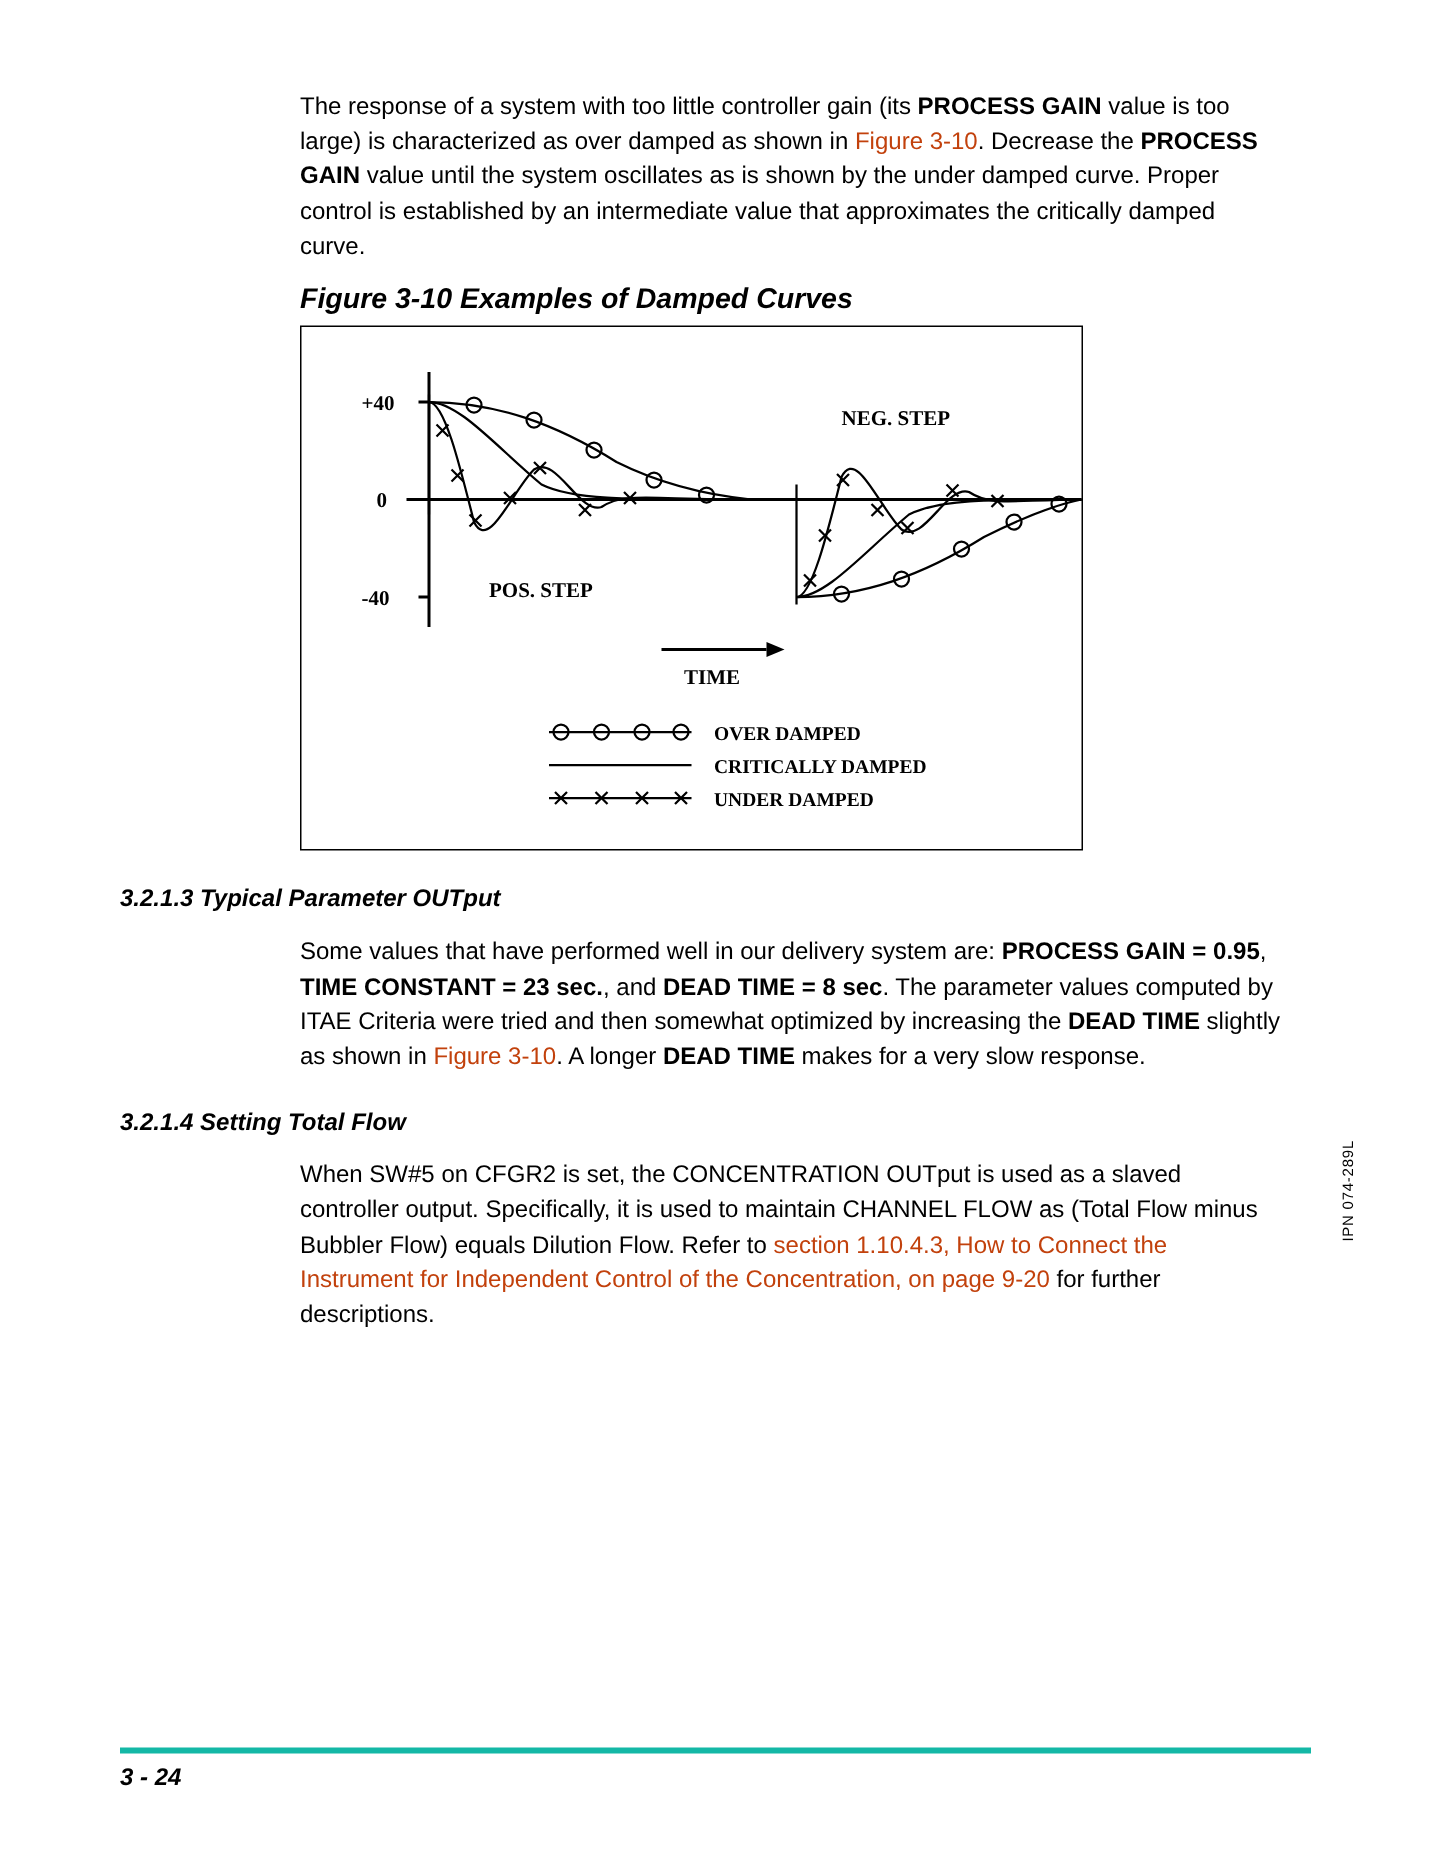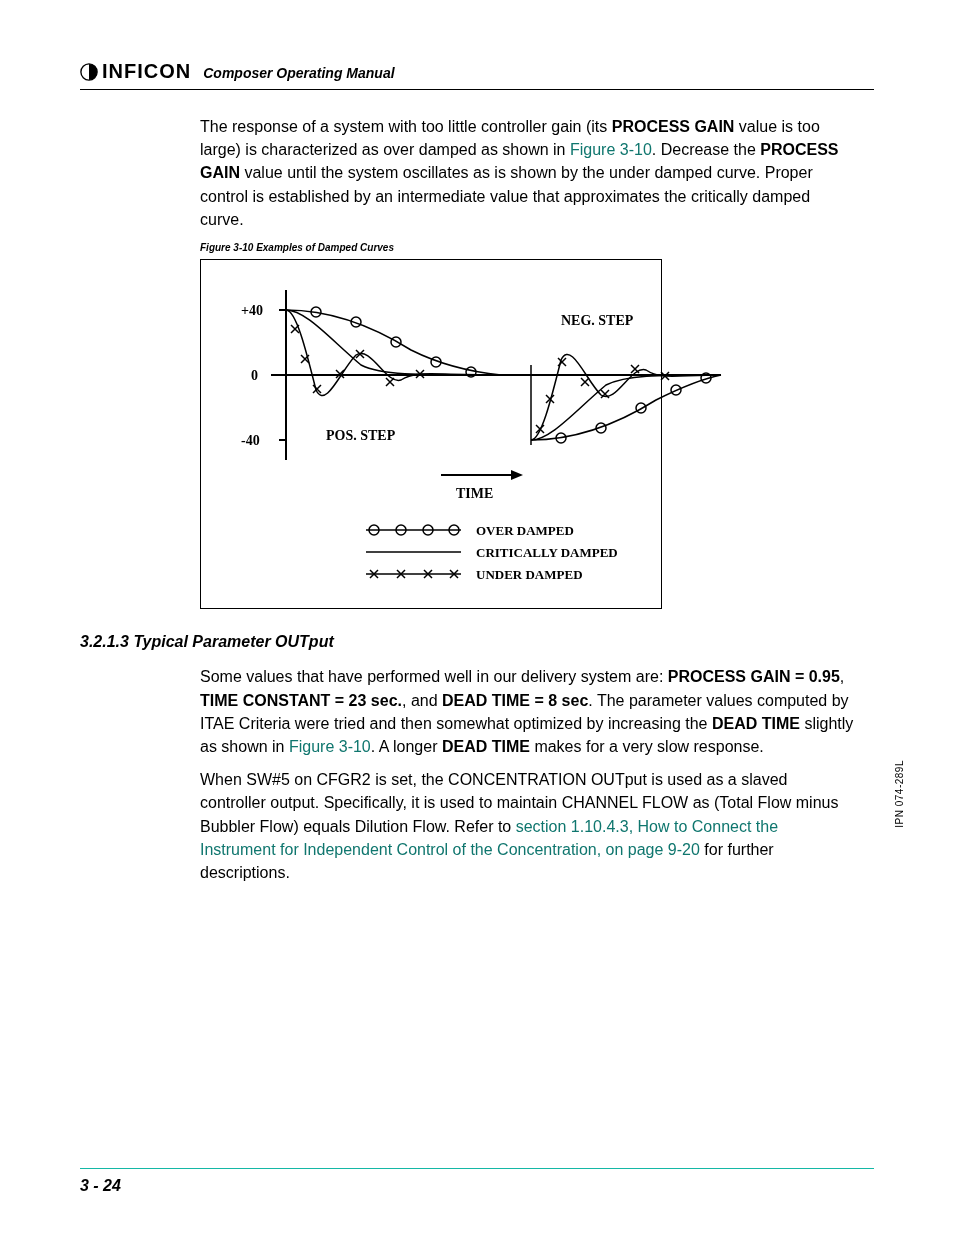--- a/index.html
+++ b/index.html
@@ -47,50 +47,50 @@
   .body-indent {
     margin-left: 120px;
     margin-right: 20px;
     font-size: 16px;
     line-height: 1.45;
   }
   .para {
     margin-bottom: 10px;
   }
   .bold { font-weight: bold; }
-  .link { color: #0f766e; }
+  .link { color: #c2410c; }
   .fig-caption {
     font-style: italic;
-    font-size: 10px;
+    font-size: 19px;
     font-weight: bold;
     margin-top: 0;
     margin-bottom: 4px;
   }
   .figure {
     border: 1px solid #000;
-    width: 462px;
+    width: 522px;
     height: 350px;
     box-sizing: border-box;
     padding: 10px 10px 10px 10px;
     position: relative;
   }
   .section-heading {
     font-weight: bold;
     font-style: italic;
     font-size: 16px;
     margin-top: 24px;
     margin-bottom: 14px;
     margin-left: 0;
   }
   .footer {
     position: absolute;
     bottom: 40px;
     left: 80px;
     right: 80px;
-    border-top: 1px solid #14b8a6;
+    border-top: 4px solid #14b8a6;
     padding-top: 8px;
   }
   .page-num {
     font-style: italic;
     font-weight: bold;
     font-size: 16px;
   }
   .side-pn {
     position: absolute;
     right: 60px;
@@ -108,30 +108,20 @@
   .legend-text {
     font-family: 'Times New Roman', serif;
     font-weight: bold;
     font-size: 13px;
   }
 </style>
 </head>
 <body>
 
 <div class="page">
-  <div class="header">
-    <div class="logo">
-      <svg class="logo-icon" viewBox="0 0 20 20">
-        <circle cx="10" cy="10" r="9" fill="none" stroke="#000" stroke-width="1.5"></circle>
-        <path d="M10 1 A9 9 0 0 1 10 19" fill="#000"></path>
-      </svg>
-      <span>INFICON</span>
-    </div>
-    <div class="header-title">Composer Operating Manual</div>
-  </div>
 
   <div class="body-indent">
     <div class="para">
       <span>The response of a system with too little controller gain (its </span><span class="bold">PROCESS GAIN</span><span> value is too large) is characterized as over damped as shown in </span><span class="link">Figure 3-10</span><span>. Decrease the </span><span class="bold">PROCESS GAIN</span><span> value until the system oscillates as is shown by the under damped curve. Proper control is established by an intermediate value that approximates the critically damped curve.</span>
     </div>
 
     <div class="fig-caption">Figure 3-10  Examples of Damped Curves</div>
 
     <div class="figure">
       <svg width="528" height="328" viewBox="0 0 528 328">
@@ -223,20 +213,21 @@
     </div>
   </div>
 
   <div class="section-heading">3.2.1.3  Typical Parameter OUTput</div>
   <div class="body-indent">
     <div class="para">
       <span>Some values that have performed well in our delivery system are: </span><span class="bold">PROCESS GAIN = 0.95</span><span>, </span><span class="bold">TIME CONSTANT = 23 sec.</span><span>, and </span><span class="bold">DEAD TIME = 8 sec</span><span>. The parameter values computed by ITAE Criteria were tried and then somewhat optimized by increasing the </span><span class="bold">DEAD TIME</span><span> slightly as shown in </span><span class="link">Figure 3-10</span><span>. A longer </span><span class="bold">DEAD TIME</span><span> makes for a very slow response.</span>
     </div>
   </div>
 
+  <div class="section-heading">3.2.1.4  Setting Total Flow</div>
   <div class="body-indent">
     <div class="para">
       <span>When SW#5 on CFGR2 is set, the CONCENTRATION OUTput is used as a slaved controller output. Specifically, it is used to maintain CHANNEL FLOW as (Total Flow minus Bubbler Flow) equals Dilution Flow. Refer to </span><span class="link">section 1.10.4.3, How to Connect the Instrument for Independent Control of the Concentration, on page 9-20</span><span> for further descriptions.</span>
     </div>
   </div>
 
   <div class="side-pn">IPN 074-289L</div>
 
   <div class="footer">
     <div class="page-num">3 - 24</div>

